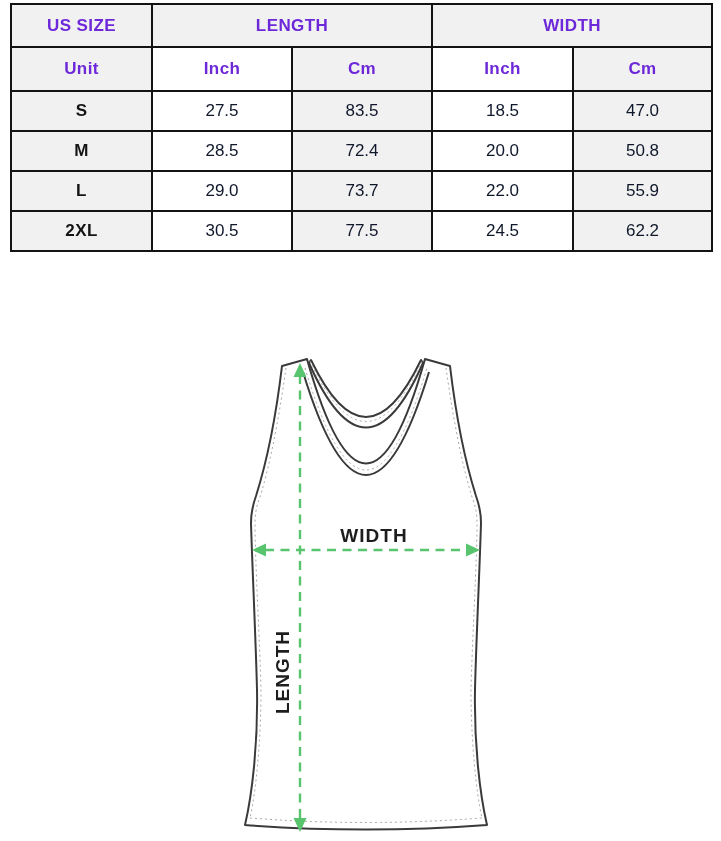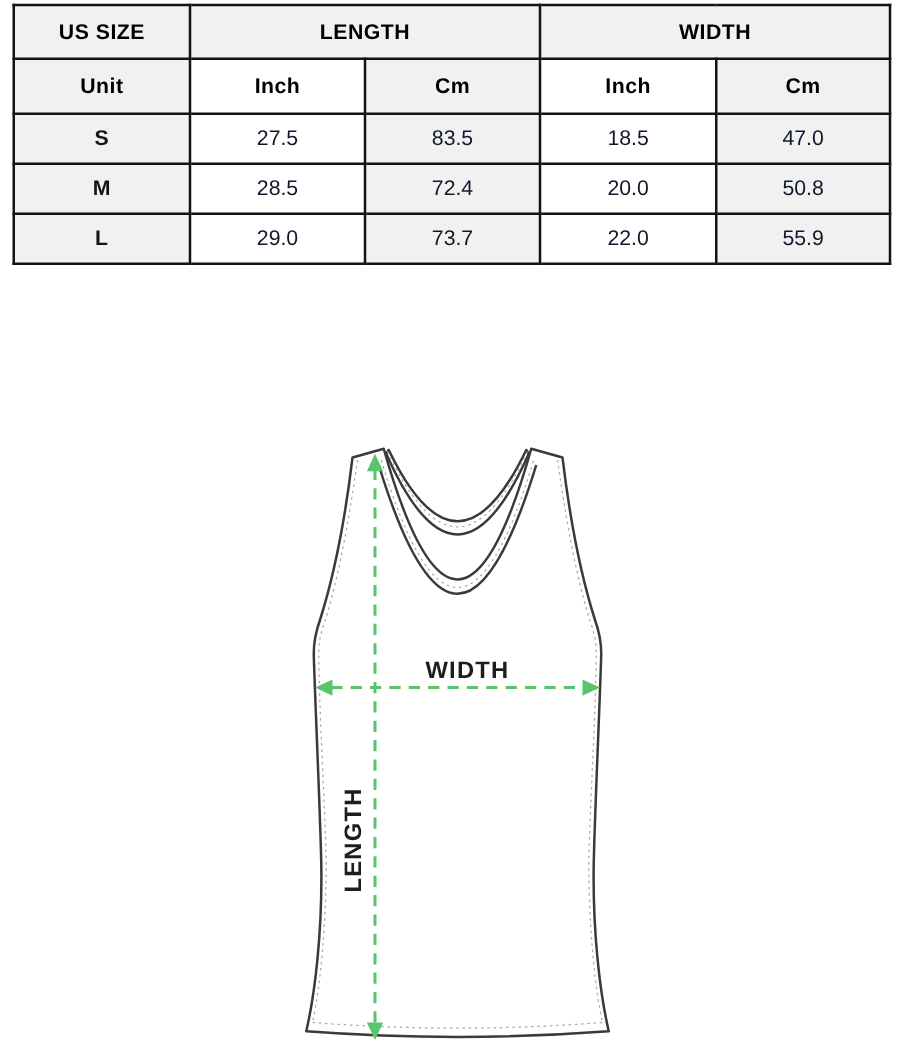--- a/index.html
+++ b/index.html
@@ -5,21 +5,21 @@
   html,body{margin:0;padding:0;background:#ffffff;}
   .page{position:relative;width:721px;height:841px;background:#ffffff;overflow:hidden;
         font-family:"Liberation Sans",sans-serif;}
   table.size-chart{position:absolute;left:10px;top:3px;width:701px;border-collapse:collapse;table-layout:fixed;}
   table.size-chart th,table.size-chart td{
       border:2px solid #131313;text-align:center;vertical-align:middle;
       font-family:"Liberation Sans",sans-serif;padding:0;}
   table.size-chart tr:nth-child(1){height:43px;}
   table.size-chart tr:nth-child(2){height:44px;padding-left:12px;}
   table.size-chart tr.data-row{height:40px;}
-  th{font-weight:700;font-size:17px;color:#000000;letter-spacing:.4px;margin-top:28px;}
+  th{font-weight:700;font-size:17px;color:#6d28d9;letter-spacing:.4px;margin-top:28px;}
   td.size-cell{font-weight:700;font-size:17px;color:#141414;letter-spacing:.4px;}
   td.num{font-weight:400;font-size:17px;color:#0f172a;}
   .shade{background:#f1f1f1;}
   .white{background:#ffffff;}
   svg text{font-family:"Liberation Sans",sans-serif;}
 </style>
 </head>
 <body>
 
 <div class="page">
@@ -59,20 +59,27 @@
       <td class="num white">20.0</td>
       <td class="num shade">50.8</td>
     </tr>
     <tr class="data-row">
       <td class="size-cell shade">L</td>
       <td class="num white">29.0</td>
       <td class="num shade">73.7</td>
       <td class="num white">22.0</td>
       <td class="num shade">55.9</td>
     </tr>
+    <tr class="data-row">
+      <td class="size-cell shade">2XL</td>
+      <td class="num white">30.5</td>
+      <td class="num shade">77.5</td>
+      <td class="num white">24.5</td>
+      <td class="num shade">62.2</td>
+    </tr>
   </tbody>
     </table>
 
   <svg style="position:absolute;left:0;top:335px;" width="721" height="506" viewBox="0 335 721 506">
 
     <path d="M 311,360 Q 366,474 421,360 L 423,363 Q 366,492 309,363 Z" fill="#ffffff" stroke="#3a3a3a" stroke-width="2" stroke-linejoin="round"></path>
     <path d="M 310,361 Q 366,482 422,361" fill="none" stroke="#a8a8a8" stroke-width="1" stroke-dasharray="2 3"></path>
 
     <path d="M 282,366 L 307,359
              Q 366,568 425,359

